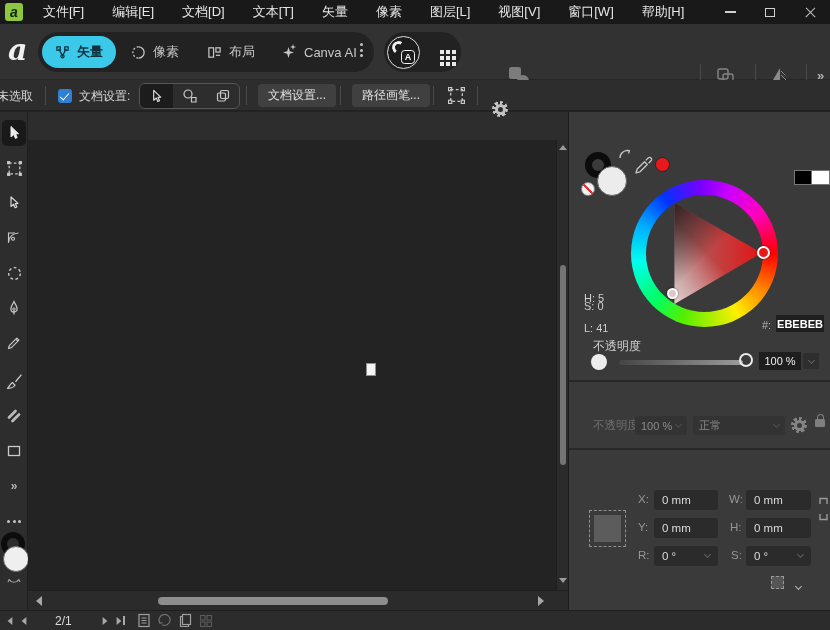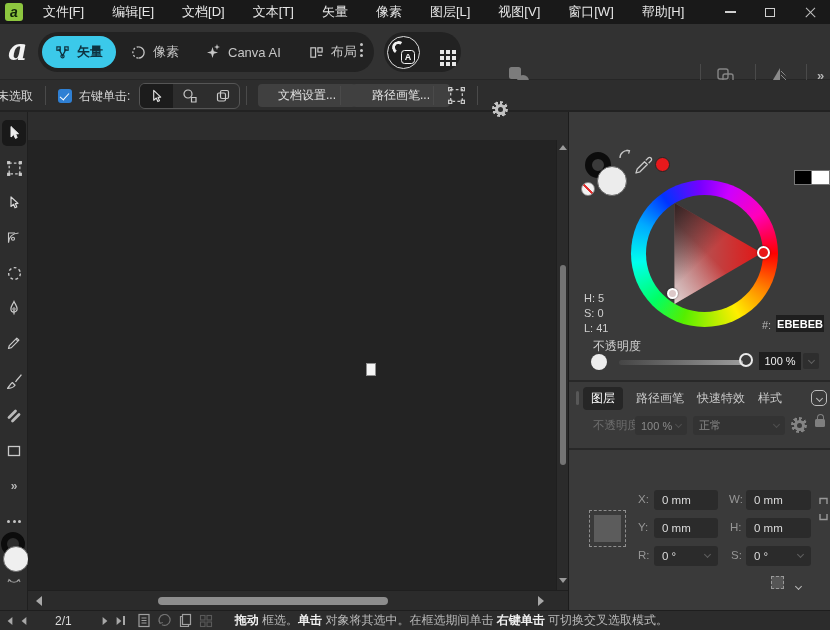--- a/index.html
+++ b/index.html
@@ -21,21 +21,21 @@
   .pbtn{height:32px;border-radius:16px;display:flex;align-items:center;gap:7px;padding:0 13px;color:#c6c6c6;font-size:13px;}
   .pbtn.active{background:#3bc9ea;color:#0e3340;font-weight:bold;}
   .star4{width:11px;height:11px;background:#c6c6c6;clip-path:polygon(50% 0,62% 38%,100% 50%,62% 62%,50% 100%,38% 62%,0 50%,38% 38%);}
   .grid9{width:4px;height:4px;background:#e8e8e8;color:#e8e8e8;box-shadow:6px 0,12px 0,0 6px,6px 6px,12px 6px,0 12px,6px 12px,12px 12px;}
   .boolicon{width:22px;height:22px;position:relative;opacity:.8;}
   .boolicon .sq{position:absolute;left:1px;top:1px;width:12px;height:12px;border-radius:2.5px;background:#8f8f8f;}
   .boolicon .ci{position:absolute;left:9px;top:9px;width:12px;height:12px;border-radius:50%;background:#8f8f8f;}
   .dashed{background:transparent !important;border:1.2px dashed #9a9a9a;}
   
   #contextbar{left:0;top:80px;width:830px;height:32px;background:#2d2d2d;border-bottom:2px solid #222;}
-  .tbtn{background:#404040;border-radius:4px;height:23px;display:flex;align-items:center;padding:0 20px;color:#e0e0e0;font-size:12px;}
+  .tbtn{background:#404040;border-radius:4px;height:23px;display:flex;align-items:center;padding:0 10px;color:#e0e0e0;font-size:12px;}
   .checkbox{width:14px;height:14px;background:#2f80d4;border-radius:3px;position:relative;}
   .checkbox::after{content:"";position:absolute;left:4px;top:1.5px;width:4px;height:8px;border-right:1.8px solid #fff;border-bottom:1.8px solid #fff;transform:rotate(42deg);}
   .modegrp{display:flex;border:1px solid #555;border-radius:6px;overflow:hidden;height:26px;}
   .modebtn{width:33px;height:100%;display:flex;align-items:center;justify-content:center;}
   .modebtn.active{background:#1c1c1c;}
   
   #toolcol{left:0;top:112px;width:28px;height:498px;background:#2d2d2d;border-right:1px solid #1f1f1f;}
   .tool{position:absolute;left:2px;width:24px;height:26px;display:flex;align-items:center;justify-content:center;}
   .tool.sel{background:#191919;border-radius:5px;}
   
@@ -130,36 +130,36 @@
       <div class="pbtn">
         <span class="ico">
             <svg width="15" height="15" viewBox="0 0 16 16">
               <path d="M8 2 A6 6 0 0 1 8 14" fill="none" stroke="#c6c6c6" stroke-width="1.4"></path>
               <path d="M8 2 A6 6 0 0 0 8 14" fill="none" stroke="#c6c6c6" stroke-width="1.4" stroke-dasharray="2 2"></path>
             </svg>
           </span>
         <span>像素</span>
       </div>
       <div class="pbtn">
-        <span style="position:relative;width:14px;height:14px;">
-            <span class="star4" style="position:absolute;left:0;top:2px;"></span>
-            <span class="star4" style="position:absolute;left:7px;top:-1px;width:6px;height:6px;"></span>
-          </span>
-        <span>Canva AI</span>
-      </div>
-      <div class="pbtn">
         <span class="ico">
             <svg width="15" height="15" viewBox="0 0 16 16">
               <rect x="2" y="3" width="5" height="10" fill="none" stroke="#c6c6c6" stroke-width="1.3"></rect>
               <rect x="9.5" y="3" width="4.5" height="4.5" fill="none" stroke="#c6c6c6" stroke-width="1.3"></rect>
               <line x1="9.5" y1="11" x2="14" y2="11" stroke="#c6c6c6" stroke-width="1.3"></line>
             </svg>
           </span>
         <span>布局</span>
       </div>
+      <div class="pbtn">
+        <span style="position:relative;width:14px;height:14px;">
+            <span class="star4" style="position:absolute;left:0;top:2px;"></span>
+            <span class="star4" style="position:absolute;left:7px;top:-1px;width:6px;height:6px;"></span>
+          </span>
+        <span>Canva AI</span>
+      </div>
     </div>
     <div class="abs dots-v" style="left:360px;top:19px;">
         <i></i>
         <i></i>
         <i></i>
       </div>
     <div class="abs pill" style="left:384px;top:8px;gap:5px;padding:0 3px;">
       <div style="width:33px;height:33px;border-radius:50%;border:1.7px solid #dcdcdc;background:#1c1c1c;position:relative;">
         <span style="position:absolute;left:4px;top:4px;width:13px;height:13px;border:3px solid #f0f0f0;border-right-color:transparent;border-bottom-color:transparent;border-radius:50%;transform:rotate(-12deg);"></span>
         <span style="position:absolute;right:4px;bottom:4px;width:14px;height:14px;border:1.6px solid #f5f5f5;border-radius:3.5px;color:#f5f5f5;font-size:9px;font-weight:bold;display:flex;align-items:center;justify-content:center;">A</span>
@@ -204,21 +204,21 @@
       <div class="hatch" style="position:absolute;left:11px;top:0;width:10px;height:17px;clip-path:polygon(0 0,0 100%,100% 100%);"></div>
     </div>
     <div class="abs sep" style="left:806px;top:40px;height:26px;"></div>
     <div class="abs" style="left:817px;top:44px;color:#b5b5b5;font-size:13px;font-weight:bold;">»</div>
   </div>
 
   <div id="contextbar" class="abs">
     <span class="abs" style="left:-3px;top:8px;color:#d8d8d8;">未选取</span>
     <div class="abs sep" style="left:45px;top:6px;height:19px;"></div>
     <div class="abs checkbox" style="left:58px;top:9px;"></div>
-    <span class="abs" style="left:79px;top:8px;color:#d8d8d8;">右键单击:</span>
+    <span class="abs" style="left:79px;top:8px;color:#d8d8d8;">文档设置:</span>
     <div class="abs modegrp" style="left:139px;top:3px;">
       <div class="modebtn active ico">
           <svg width="15" height="15" viewBox="0 0 16 16">
             <path d="M5 1.5 L5 12 L7.8 9.6 L9.4 13.4 L11.2 12.6 L9.6 8.9 L12.5 8.7 Z" fill="none" stroke="#e0e0e0" stroke-width="1.2" stroke-linejoin="round"></path>
           </svg>
         </div>
       <div class="modebtn ico">
           <svg width="16" height="16" viewBox="0 0 16 16">
             <circle cx="6" cy="6" r="4" fill="none" stroke="#c9c9c9" stroke-width="1.2"></circle>
             <path d="M9.5 9.5 h4.5 v4.5 h-4.5 z" fill="none" stroke="#c9c9c9" stroke-width="1.2"></path>
@@ -368,46 +368,36 @@
 
     <div id="wheel">
       <div id="ring"></div>
       <div id="ring-hole"></div>
       <div id="tri-hsl"></div>
       <div class="selring" style="left:126px;top:66px;width:13px;height:13px;background:#e81818;"></div>
       <div class="selring" style="left:36px;top:108px;width:11px;height:11px;border-width:2px;background:#dcc8c8;"></div>
     </div>
 
     <span class="abs" style="left:15px;top:180px;font-size:11px;color:#cfcfcf;">H: 5</span>
-    <span class="abs" style="left:15px;top:195px;font-size:11px;color:#cfcfcf;">S: 0</span>
+    <span class="abs" style="left:15px;top:188px;font-size:11px;color:#cfcfcf;">S: 0</span>
     <span class="abs" style="left:15px;top:210px;font-size:11px;color:#cfcfcf;">L: 41</span>
     <span class="abs" style="left:193px;top:207px;font-size:11px;color:#b5b5b5;">#:</span>
     <div class="abs" style="left:207px;top:203px;width:48px;height:17px;background:#1e1e1e;color:#fff;font-weight:bold;font-size:11px;display:flex;align-items:center;justify-content:center;">EBEBEB</div>
 
     <span class="abs" style="left:24px;top:226px;color:#d0d0d0;">不透明度</span>
     <div class="abs" style="left:22px;top:242px;width:16px;height:16px;border-radius:50%;background:#ededed;"></div>
     <div class="abs" style="left:50px;top:248px;width:124px;height:5px;border-radius:3px;background:linear-gradient(90deg,#454545,#9c9c9c);"></div>
     <div class="abs" style="left:170px;top:241px;width:14px;height:14px;border-radius:50%;border:2px solid #eaeaea;"></div>
     <div class="abs" style="left:190px;top:240px;width:42px;height:18px;background:#1e1e1e;color:#eee;font-size:11px;display:flex;align-items:center;justify-content:center;">100 %</div>
     <div class="abs" style="left:234px;top:241px;width:16px;height:16px;background:#2e2e2e;border-radius:2px;display:flex;align-items:center;justify-content:center;padding-bottom:2px;">
         <span class="chev dim"></span>
       </div>
 
     <div class="divider" style="top:268px;"></div>
 
-    <div class="tabrow" style="top:274px;">
-      <div class="grip" style="top:5px;"></div>
-      <span class="ptab active">图层</span>
-      <span class="ptab">路径画笔</span>
-      <span class="ptab">快速特效</span>
-      <span class="ptab">样式</span>
-      <div class="collapse">
-          <span class="chev"></span>
-        </div>
-    </div>
     <div class="abs dim" style="left:0;top:302px;width:262px;height:24px;">
       <span class="abs flabel" style="left:24px;top:4px;">不透明度:</span>
       <div class="abs dd" style="left:66px;top:2px;width:52px;">
           <span>100 %</span>
           <span class="chev dim" style="margin-top:-2px;"></span>
         </div>
       <div class="abs dd" style="left:124px;top:2px;width:92px;">
           <span>正常</span>
           <span class="chev dim" style="margin-top:-2px;"></span>
         </div>
@@ -482,18 +472,15 @@
         </svg>
       </div>
     <div class="ico" style="margin-left:6px;opacity:.4;">
         <svg width="14" height="14" viewBox="0 0 14 14">
           <rect x="1.5" y="1.5" width="4.5" height="4.5" fill="none" stroke="#9f9f9f" stroke-width="1.1"></rect>
           <rect x="8" y="1.5" width="4.5" height="4.5" fill="none" stroke="#9f9f9f" stroke-width="1.1"></rect>
           <rect x="1.5" y="8" width="4.5" height="4.5" fill="none" stroke="#9f9f9f" stroke-width="1.1"></rect>
           <rect x="8" y="8" width="4.5" height="4.5" fill="none" stroke="#9f9f9f" stroke-width="1.1"></rect>
         </svg>
       </div>
-    <div class="hint" style="margin-left:22px;">
-      <b>拖动 </b><span>框选。</span><b>单击 </b><span>对象将其选中。在框选期间单击 </span><b>右键单击 </b><span>可切换交叉选取模式。</span>
-    </div>
   </div>
 
 </div>
 
 </body></html>

